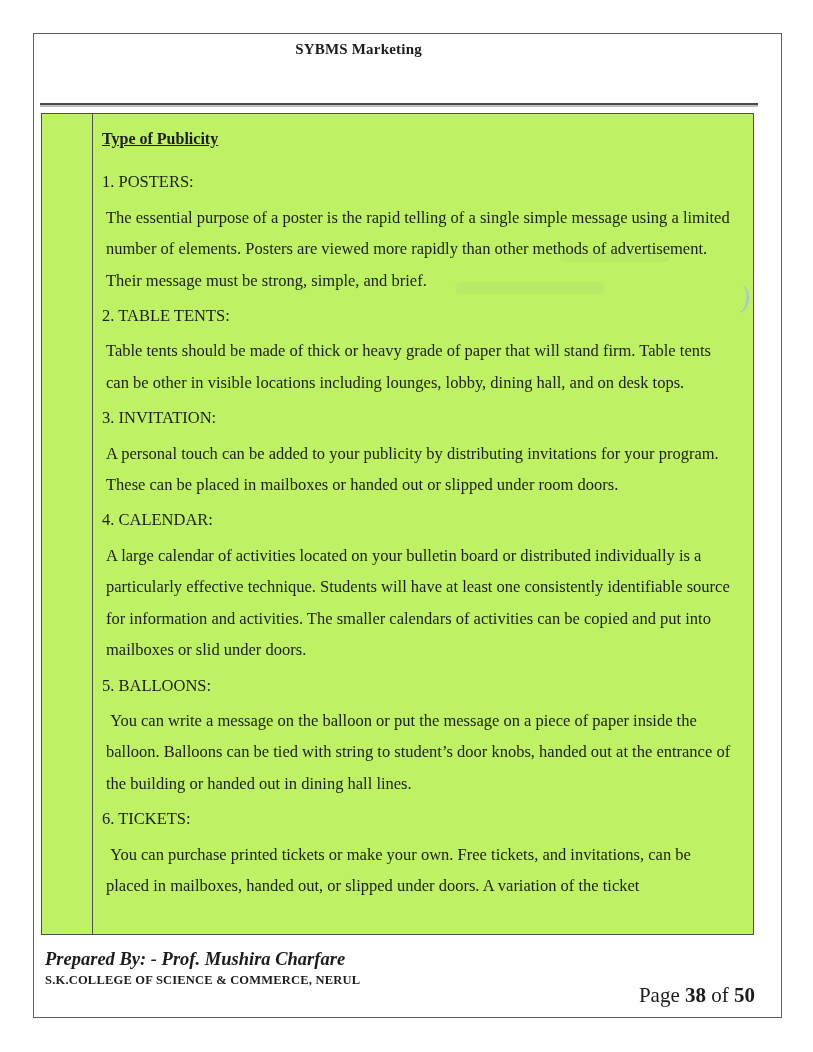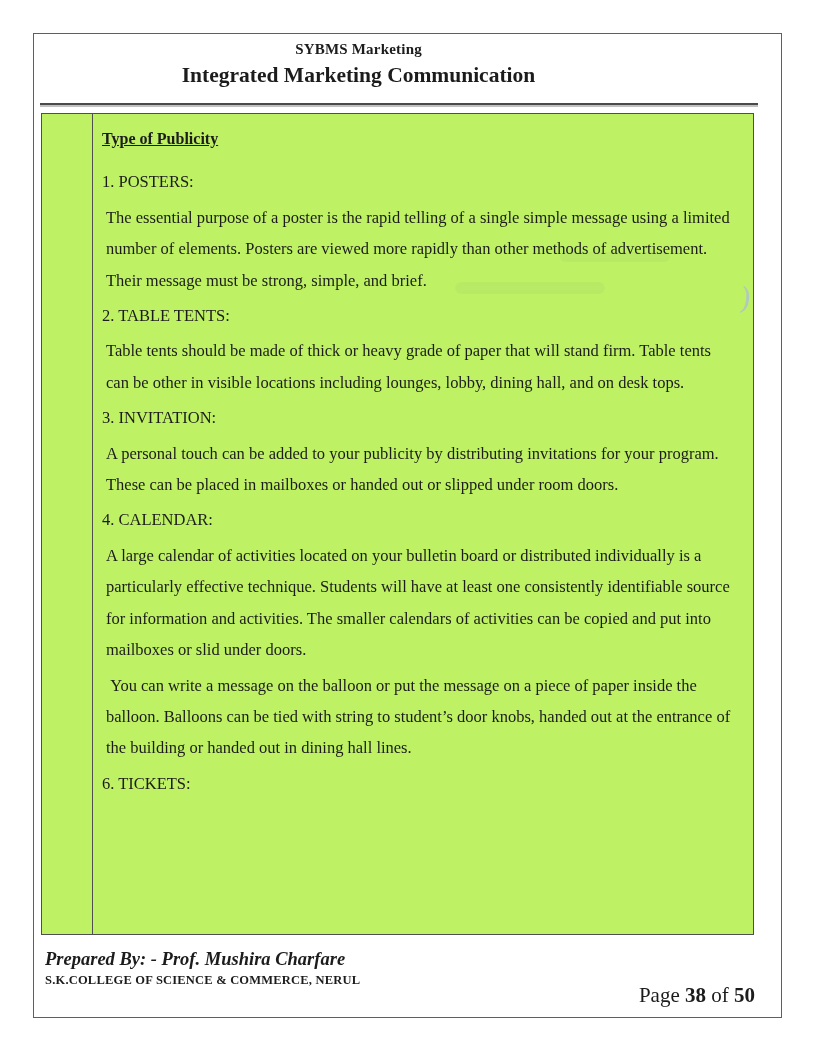--- a/index.html
+++ b/index.html
@@ -135,21 +135,20 @@
     font-weight: bold;
   }
 </style>
 </head>
 <body>
 
 <div class="page-border"></div>
 
 <div class="header">
   <div class="header-course">SYBMS Marketing</div>
-  <div class="header-title">Integrated Marketing Communication</div>
 </div>
 
 <div class="header-rule"></div>
 
 <div class="content-table">
   <div class="left-col"></div>
   <div class="main-cell">
     <p class="cell-heading">Type of Publicity</p>
 
     <p class="item-head"><span>1.</span> <span class="bold">POSTERS:</span><span></span></p>
@@ -157,23 +156,25 @@
 
     <p class="item-head"><span>2.</span> <span class="bold">TABLE TENTS</span><span>:</span></p>
     <p class="item-body">Table tents should be made of thick or heavy grade of paper that will stand firm. Table tents can be other in visible locations including lounges, lobby, dining hall, and on desk tops.</p>
 
     <p class="item-head"><span>3.</span> <span class="bold">INVITATION:</span><span></span></p>
     <p class="item-body">A personal touch can be added to your publicity by distributing invitations for your program. These can be placed in mailboxes or handed out or slipped under room doors.</p>
 
     <p class="item-head"><span>4.</span> <span class="bold">CALENDAR:</span><span></span></p>
     <p class="item-body">A large calendar of activities located on your bulletin board or distributed individually is a particularly effective technique. Students will have at least one consistently identifiable source for information and activities. The smaller calendars of activities can be copied and put into mailboxes or slid under doors.</p>
 
+    <p class="item-head"><span>5.</span> <span class="bold">BALLOONS</span><span>:</span></p>
     <p class="item-body"> You can write a message on the balloon or put the message on a piece of paper inside the balloon. Balloons can be tied with string to student’s door knobs, handed out at the entrance of the building or handed out in dining hall lines.</p>
 
     <p class="item-head"><span>6.</span> <span class="bold">TICKETS:</span><span></span></p>
+    <p class="item-body"> You can purchase printed tickets or make your own. Free tickets, and invitations, can be placed in mailboxes, handed out, or slipped under doors. A variation of the ticket</p>
   </div>
 </div>
 
 <span class="scan-artifact">)</span>
 <div class="smudge" style="left:455px; top:282px; width:150px; height:12px;"></div>
 <div class="smudge" style="left:560px; top:252px; width:110px; height:10px;"></div>
 
 <div class="footer-prepared">Prepared By: - Prof. Mushira Charfare</div>
 <div class="footer-college">S.K.COLLEGE OF SCIENCE &amp; COMMERCE, NERUL</div>
 <div class="footer-page">

